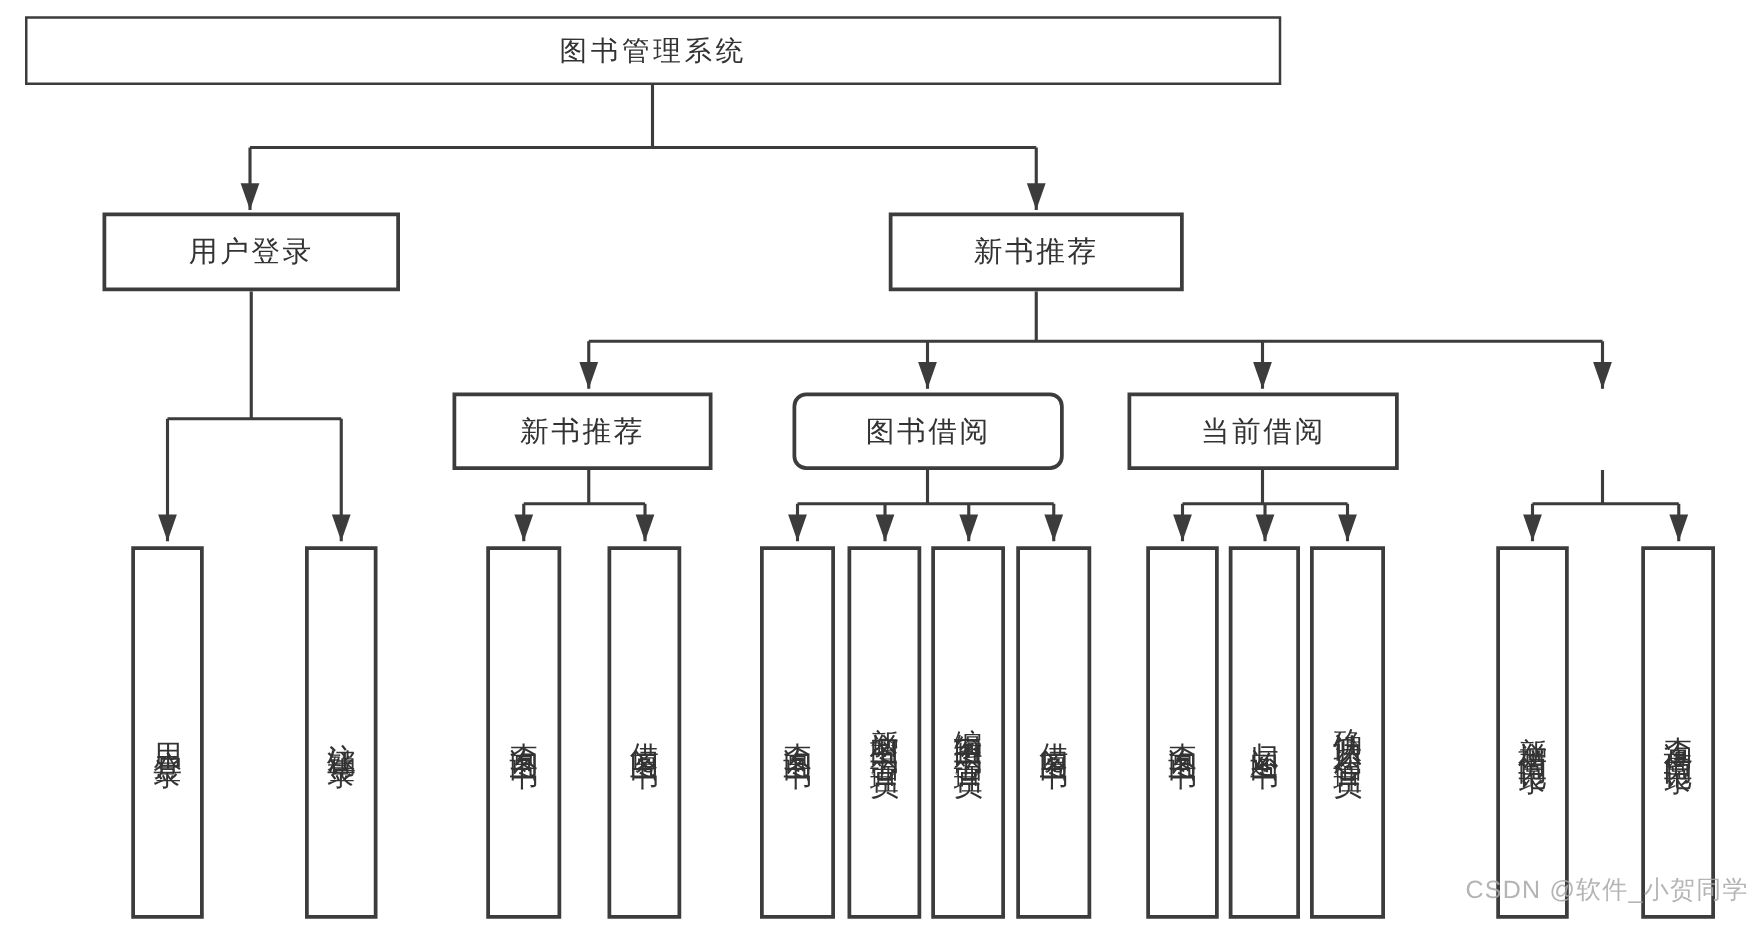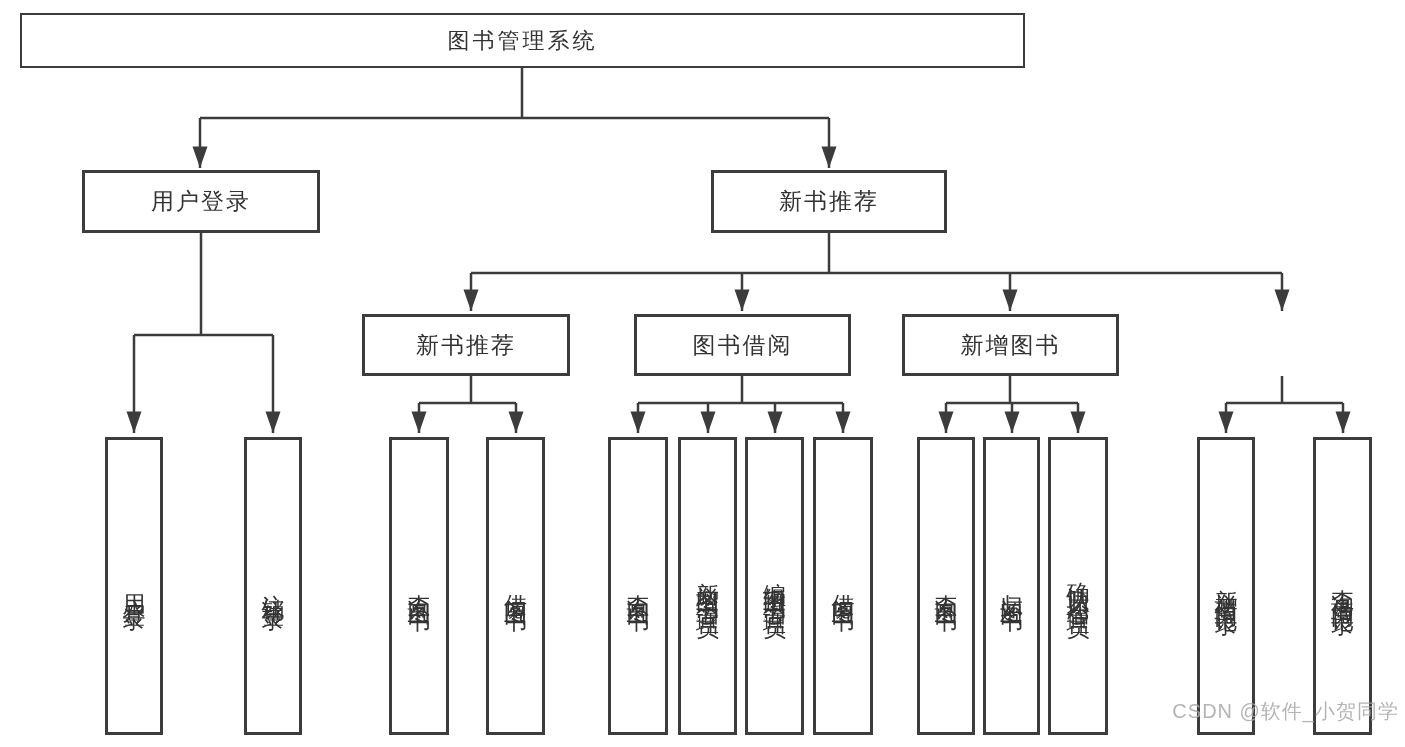--- a/index.html
+++ b/index.html
@@ -109,22 +109,22 @@
       <line class="ln" x1="1343" y1="403" x2="1343" y2="433" marker-end="url(#ah)"></line>
     </g>
   </svg>
 
   <div class="node h root" style="left:20px;top:13px;width:1005px;height:55px;">图书管理系统</div>
 
   <div class="node h" style="left:82px;top:170px;width:238px;height:63px;">用户登录</div>
   <div class="node h" style="left:711px;top:170px;width:236px;height:63px;">新书推荐</div>
 
   <div class="node h" style="left:362px;top:314px;width:208px;height:62px;">新书推荐</div>
-  <div class="node h" style="left:634px;top:314px;width:217px;height:62px;">图书借阅</div>
-  <div class="node h" style="left:902px;top:314px;width:217px;height:62px;">新增图书</div>
+  <div class="node h" style="left:634px;top:314px;width:217px;height:62px;border-radius:11px;">图书借阅</div>
+  <div class="node h" style="left:902px;top:314px;width:217px;height:62px;">当前借阅</div>
 
   <div class="node v" style="left:105px;top:437px;width:58px;height:298px;">用户登录</div>
   <div class="node v" style="left:244px;top:437px;width:58px;height:298px;">注销登录</div>
 
   <div class="node v" style="left:389px;top:437px;width:60px;height:298px;">查询图书</div>
   <div class="node v" style="left:486px;top:437px;width:59px;height:298px;">借阅图书</div>
 
   <div class="node v" style="left:608px;top:437px;width:60px;height:298px;">查询图书</div>
   <div class="node v" style="left:678px;top:437px;width:59px;height:298px;">新增图书（管理员）</div>
   <div class="node v" style="left:745px;top:437px;width:59px;height:298px;">编辑图书（管理员）</div>

